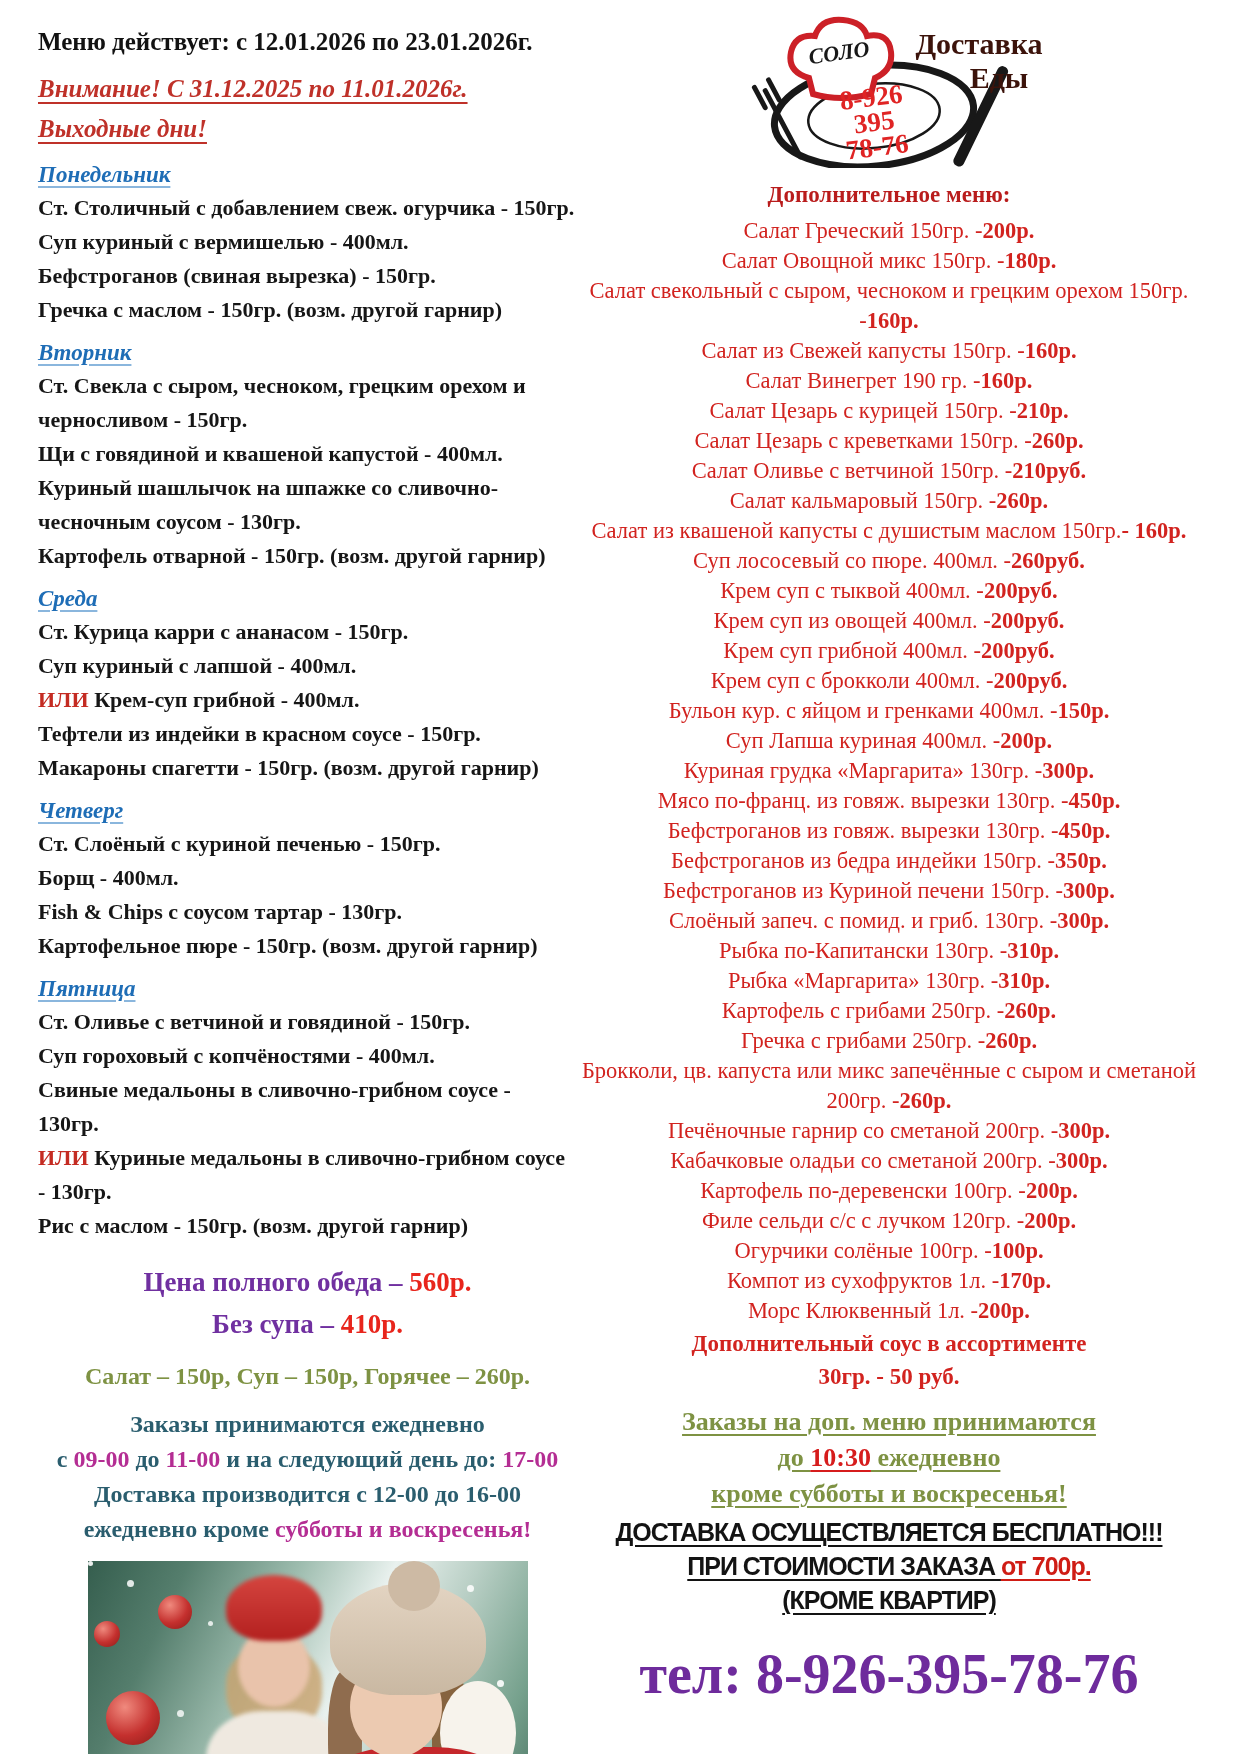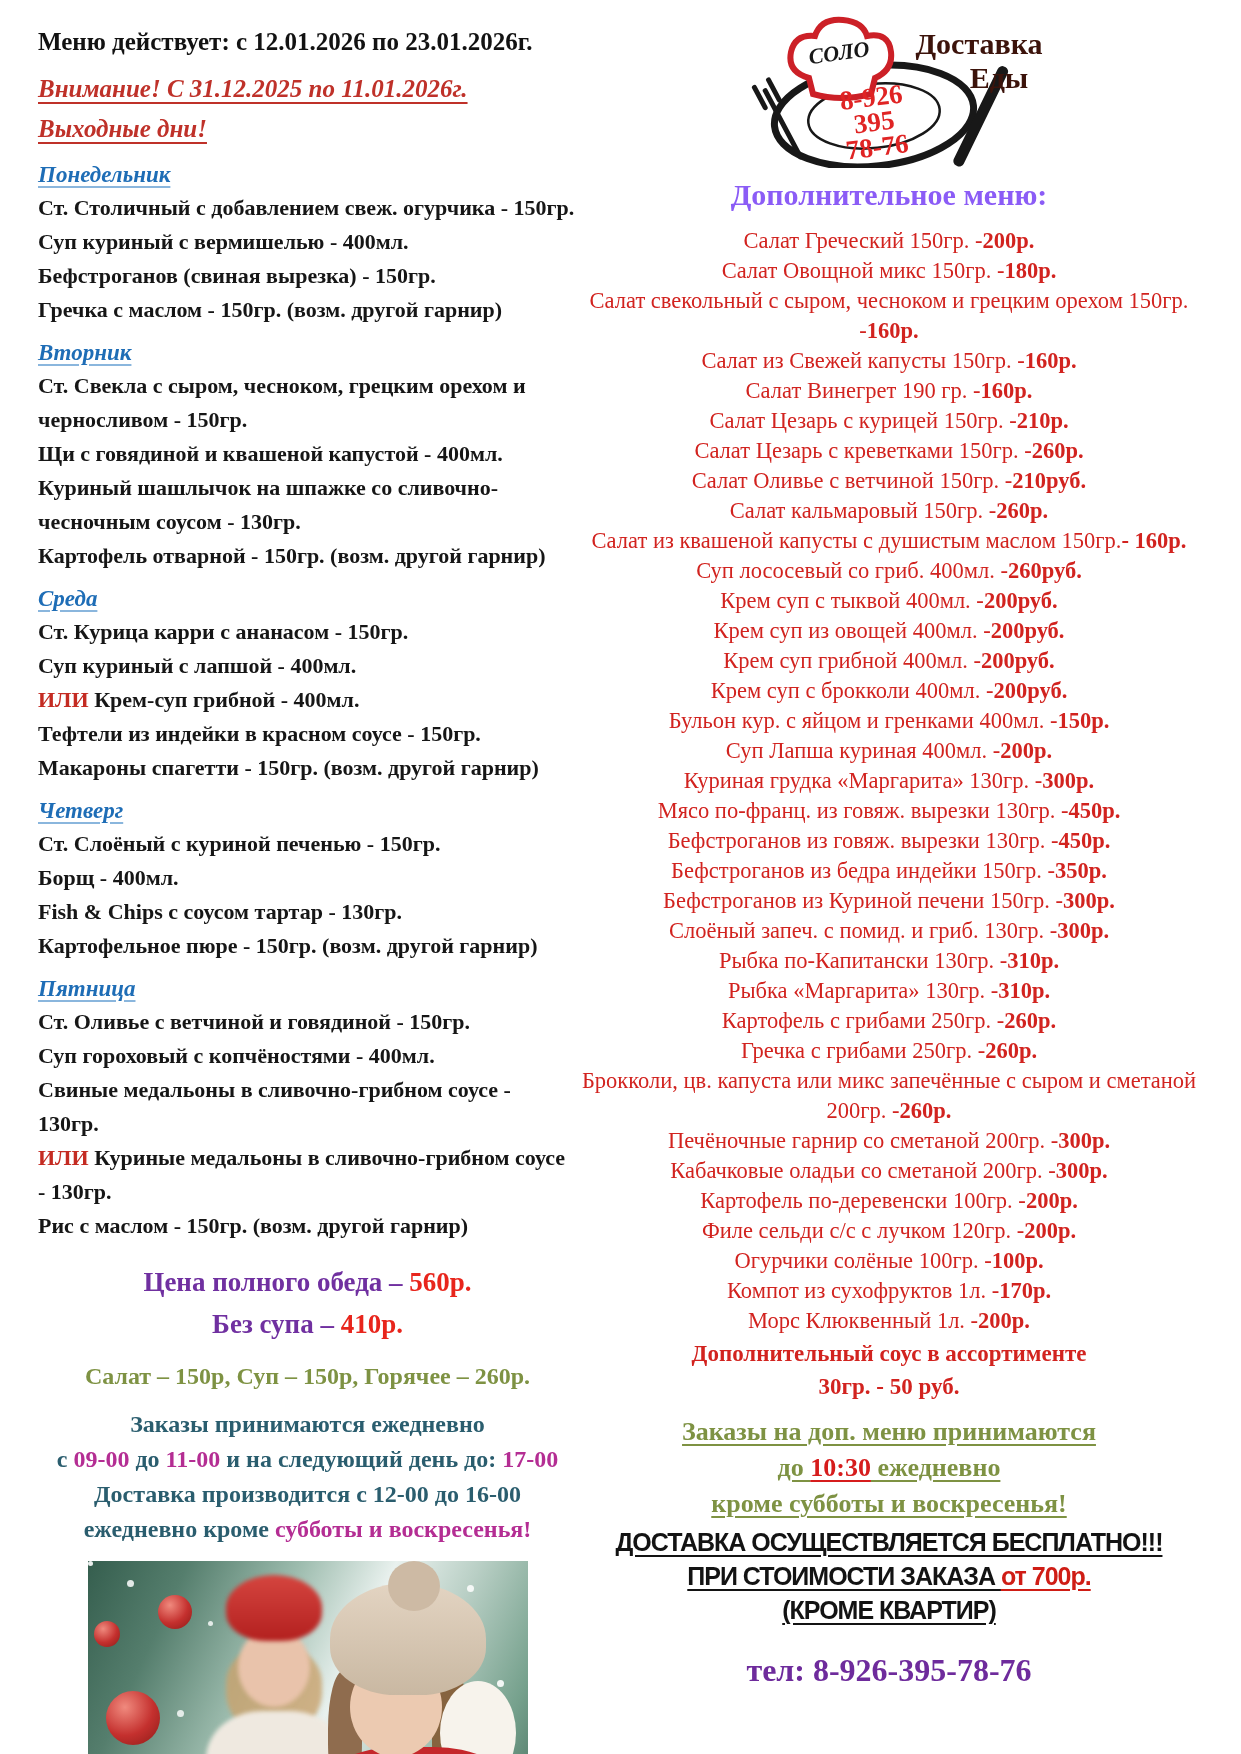--- a/index.html
+++ b/index.html
@@ -54,32 +54,32 @@
     background:linear-gradient(#e3d4c2,#c9b8a2);}
   .c2-pom{width:52px;height:50px;left:300px;top:0px;border-radius:50%;background:#cdbaa4;}
   .c2-face{width:92px;height:100px;left:262px;top:96px;border-radius:50%;background:#eccab1;}
   .c2-hair-l{width:34px;height:130px;left:240px;top:110px;border-radius:45%;background:#8f6c4e;}
   .c2-hair-r{width:36px;height:140px;left:344px;top:104px;border-radius:45%;background:#86633f;}
   .c2-fur{width:76px;height:104px;left:352px;top:120px;border-radius:50%;background:#f7f3ec;}
   .c2-body{width:180px;height:90px;left:238px;top:186px;border-radius:40% 40% 8% 8%;background:#c5272b;}
 
   
   .logo{width:350px;height:152px;margin:0 auto 12px;display:block;}
-  .add-header{font-size:30px;font-weight:bold;color:#8b5cf6;line-height:30px;margin-bottom:16px;}
+  .add-header{font-size:23px;font-weight:bold;color:#b91c1c;line-height:30px;margin-bottom:6px;}
   .add-item{font-size:22.5px;color:#d2231f;line-height:30px;}
   .add-item b{font-weight:bold;}
   .sauce{font-size:23px;font-weight:bold;color:#d2231f;line-height:31px;margin-top:2px;}
   .dop{font-size:26px;font-weight:bold;line-height:36px;margin-top:12px;}
   .olv-u{color:#7e9243;text-decoration:underline;text-decoration-thickness:2px;text-underline-offset:4px;}
   .red-u{color:#d61c1c;text-decoration:underline;text-decoration-thickness:2px;text-underline-offset:4px;}
   .delivery{font-family:"Liberation Sans","DejaVu Sans",sans-serif;letter-spacing:-1px;
     font-size:25px;font-weight:bold;line-height:34px;margin-top:3px;}
   .blk-u{color:#131313;text-decoration:underline;text-decoration-thickness:2px;text-underline-offset:4px;}
   .redd-u{color:#cf1d15;text-decoration:underline;text-decoration-thickness:2px;text-underline-offset:4px;}
-  .phone{font-size:32px;font-weight:bold;color:#6e2b9c;margin-top:24px;line-height:1.2;}
+  .phone{font-size:56px;font-weight:bold;color:#6e2b9c;margin-top:24px;line-height:1.2;}
 </style>
 </head>
 <body>
 
 <div class="columns">
 
   <div class="col-left">
     <div class="title">Меню действует: с 12.01.2026 по 23.01.2026г.</div>
     <div class="warning">Внимание! С 31.12.2025 по 11.01.2026г. </div>
     <div class="warning">Выходные дни!</div>
@@ -167,21 +167,21 @@
         <div class="add-item"><span>Салат Греческий 150гр. -</span><b>200р.</b></div>
         <div class="add-item"><span>Салат Овощной микс 150гр. -</span><b>180р.</b></div>
         <div class="add-item"><span>Салат свекольный с сыром, чесноком и грецким орехом 150гр. -</span><b>160р.</b></div>
         <div class="add-item"><span>Салат из Свежей капусты 150гр. -</span><b>160р.</b></div>
         <div class="add-item"><span>Салат Винегрет 190 гр. -</span><b>160р.</b></div>
         <div class="add-item"><span>Салат Цезарь с курицей 150гр. -</span><b>210р.</b></div>
         <div class="add-item"><span>Салат Цезарь с креветками 150гр. -</span><b>260р.</b></div>
         <div class="add-item"><span>Салат Оливье с ветчиной 150гр. -</span><b>210руб.</b></div>
         <div class="add-item"><span>Салат кальмаровый 150гр. -</span><b>260р.</b></div>
         <div class="add-item"><span>Салат из квашеной капусты с душистым маслом 150гр.</span><b>- 160р.</b></div>
-        <div class="add-item"><span>Суп лососевый со гриб. 400мл. -</span><b>260руб.</b></div>
+        <div class="add-item"><span>Суп лососевый со пюре. 400мл. -</span><b>260руб.</b></div>
         <div class="add-item"><span>Крем суп с тыквой 400мл. -</span><b>200руб.</b></div>
         <div class="add-item"><span>Крем суп из овощей 400мл. -</span><b>200руб.</b></div>
         <div class="add-item"><span>Крем суп грибной 400мл. -</span><b>200руб.</b></div>
         <div class="add-item"><span>Крем суп с брокколи 400мл. -</span><b>200руб.</b></div>
         <div class="add-item"><span>Бульон кур. с яйцом и гренками 400мл. -</span><b>150р.</b></div>
         <div class="add-item"><span>Суп Лапша куриная 400мл. -</span><b>200р.</b></div>
         <div class="add-item"><span>Куриная грудка «Маргарита» 130гр. -</span><b>300р.</b></div>
         <div class="add-item"><span>Мясо по-франц. из говяж. вырезки 130гр. -</span><b>450р.</b></div>
         <div class="add-item"><span>Бефстроганов из говяж. вырезки 130гр. -</span><b>450р.</b></div>
         <div class="add-item"><span>Бефстроганов из бедра индейки 150гр. -</span><b>350р.</b></div>

